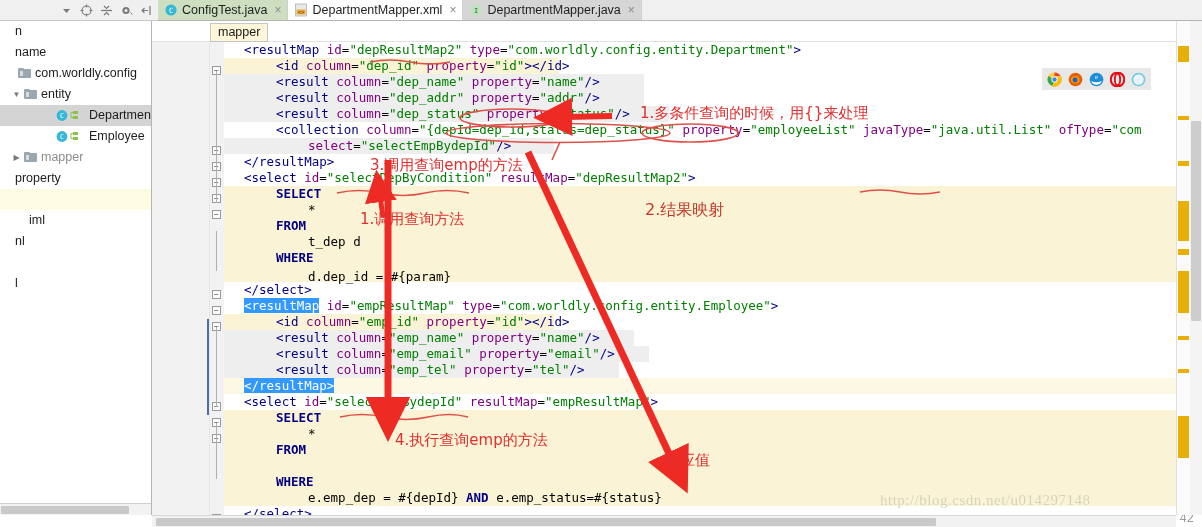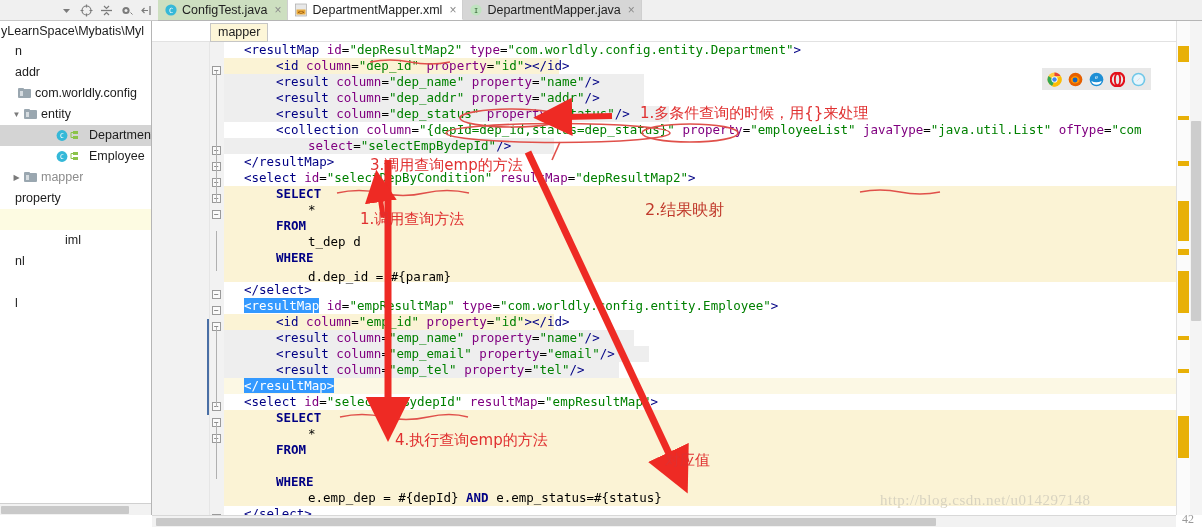--- a/index.html
+++ b/index.html
@@ -146,21 +146,21 @@
   .code-scroll {
     position: absolute; left: 72px; top: 0;
     width: 978px; height: 485px;
     background: #fff;
   }
 
   .ln {
     position: absolute; right: 8px;
     height: 16px; line-height: 16px;
     color: #999999; font-size: 12px;
-    font-family: Liberation Serif, serif;
+    font-family: Liberation Mono, monospace;
   }
   .codeline {
     position: absolute; left: 0;
     height: 16px; line-height: 16px;
     white-space: pre;
     color: #000;
     padding-left: 4px;
   }
 
   
@@ -309,29 +309,28 @@
             <circle cx="7" cy="7" r="5.6" fill="#bfe3bf"></circle>
             <text x="7" y="10" font-size="7" fill="#2c5d2c" text-anchor="middle" font-family="monospace">I</text>
           </svg>
       </span>
       <span>DepartmentMapper.java</span>
       <span class="tab-close">×</span>
     </div>
   </div>
 
   <div class="sidebar">
-    <div class="path-crumb">yLearnSpace\Mybatis\Myl</div>
     <div id="tree-host">
         <div class="tree-row" style="padding-left: 2px;">
           <span class="tw"></span>
           <span class="tree-label">n</span>
         </div>
         <div class="tree-row" style="padding-left: 2px;">
           <span class="tw"></span>
-          <span class="tree-label">addr</span>
+          <span class="tree-label">name</span>
         </div>
         <div class="tree-row" style="padding-left: 4px;">
           <span class="tw"></span>
           <span class="t-ico" style="width: 16px; flex: 0 0 16px;">
             <svg width="16" height="15" viewBox="0 0 16 15">
               <rect x="1" y="3" width="13" height="9" rx="1" fill="#9aa7b0"></rect>
               <rect x="1" y="2" width="6" height="2.4" rx="1" fill="#9aa7b0"></rect>
               <rect x="3" y="5" width="3" height="5" fill="#d7dde1"></rect>
             </svg>
           </span>
@@ -381,21 +380,21 @@
               <rect x="3" y="5" width="3" height="5" fill="#d7dde1"></rect>
             </svg>
           </span>
           <span class="tree-label dim">mapper</span>
         </div>
         <div class="tree-row" style="padding-left: 2px;">
           <span class="tw"></span>
           <span class="tree-label">property</span>
         </div>
         <div class="side-hl" style="background: rgb(253, 251, 226); height: 21px;"></div>
-        <div class="tree-row" style="padding-left: 16px; margin-left: 36px;">
+        <div class="tree-row" style="padding-left: 16px;">
           <span class="tw"></span>
           <span class="tree-label">iml</span>
         </div>
         <div class="tree-row" style="padding-left: 2px;">
           <span class="tw"></span>
           <span class="tree-label">nl</span>
         </div>
         <div class="side-hl" style="background: transparent; height: 21px;"></div>
         <div class="tree-row" style="padding-left: 2px;">
           <span class="tw"></span>

